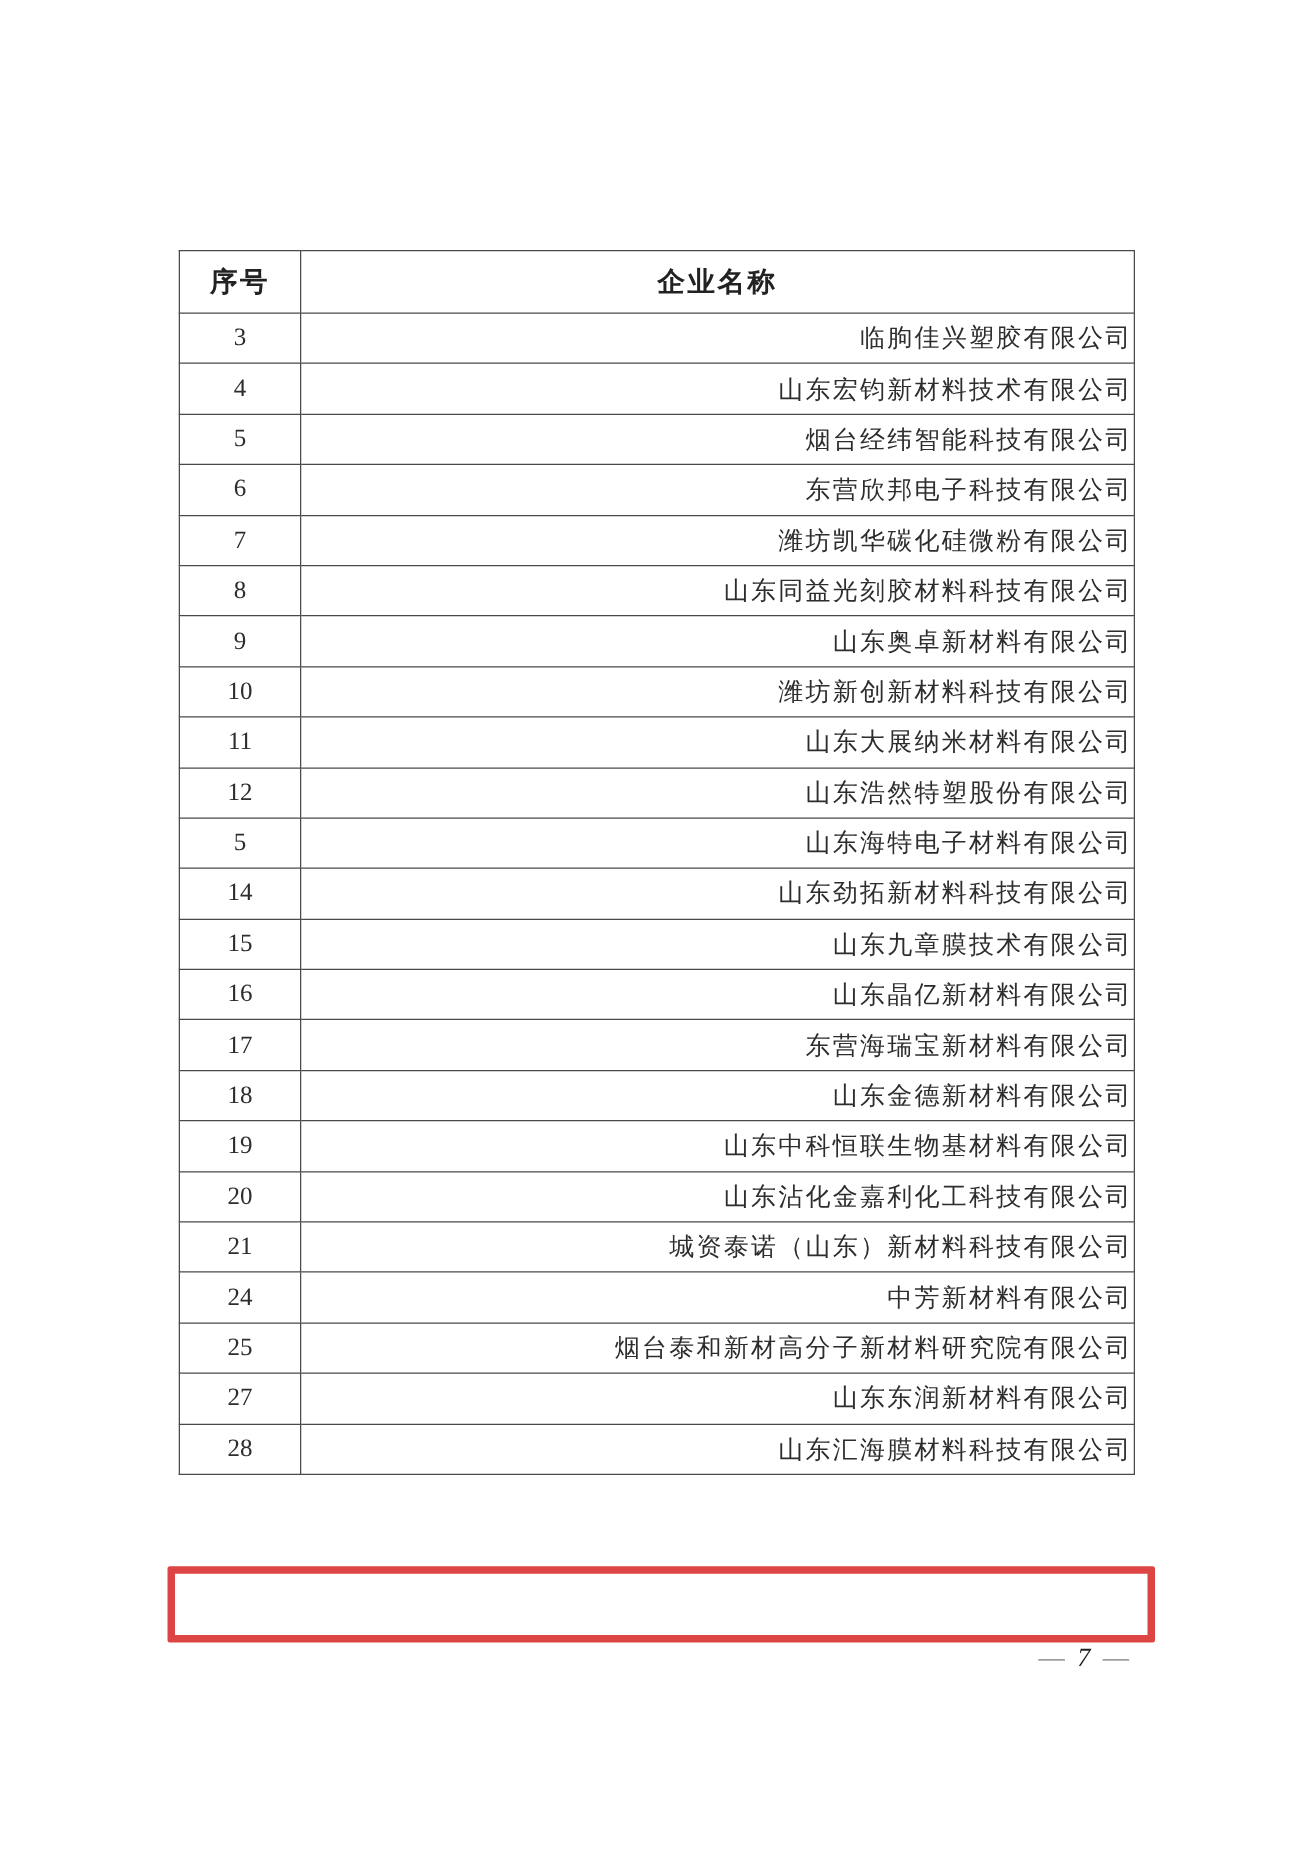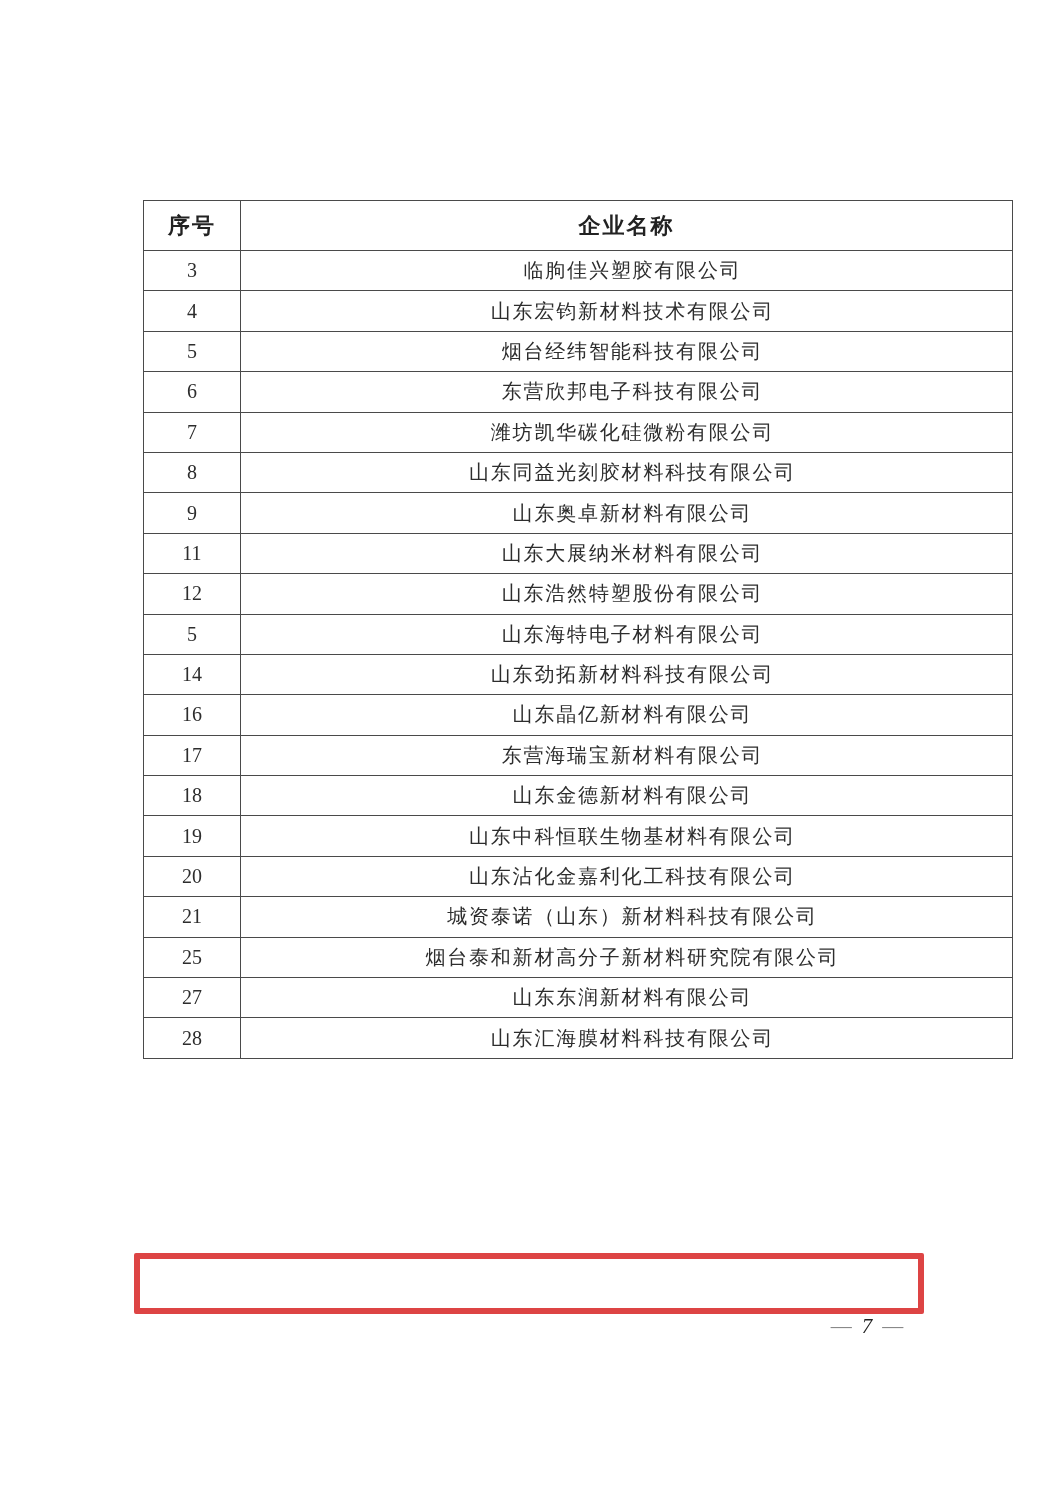--- a/index.html
+++ b/index.html
@@ -10,35 +10,35 @@
     background: #ffffff;
     margin: 0 auto;
     font-family: "Liberation Serif", "DejaVu Serif", serif;
     color: #2d2d2d;
     overflow: hidden;
   }
   table.company-table {
     position: absolute;
     left: 143px;
     top: 200px;
-    width: 870px;
+    width: 765px;
     border-collapse: collapse;
     table-layout: fixed;
   }
   table.company-table th,
   table.company-table td {
     border: 1px solid #4a4a4a;
     vertical-align: middle;
     box-sizing: border-box;
     overflow: hidden;
     white-space: nowrap;
   }
   th.col-no, td.col-no { width: 97px; text-align: center; }
   th.col-name { text-align: center; }
-  td.col-name { text-align: center; padding-left: 13px; }
+  td.col-name { text-align: right; padding-left: 13px; }
   thead th {
     height: 50px;
     font-size: 22px;
     font-weight: bold;
     letter-spacing: 2px;
     color: #222222;
   }
   tbody td {
     height: 40.4px;
     font-size: 20px;
@@ -103,34 +103,42 @@
         </tr>
         <tr>
           <td class="col-no">8</td>
           <td class="col-name">山东同益光刻胶材料科技有限公司</td>
         </tr>
         <tr>
           <td class="col-no">9</td>
           <td class="col-name">山东奥卓新材料有限公司</td>
         </tr>
         <tr>
+          <td class="col-no">10</td>
+          <td class="col-name">潍坊新创新材料科技有限公司</td>
+        </tr>
+        <tr>
           <td class="col-no">11</td>
           <td class="col-name">山东大展纳米材料有限公司</td>
         </tr>
         <tr>
           <td class="col-no">12</td>
           <td class="col-name">山东浩然特塑股份有限公司</td>
         </tr>
         <tr>
           <td class="col-no">5</td>
           <td class="col-name">山东海特电子材料有限公司</td>
         </tr>
         <tr>
           <td class="col-no">14</td>
           <td class="col-name">山东劲拓新材料科技有限公司</td>
+        </tr>
+        <tr>
+          <td class="col-no">15</td>
+          <td class="col-name">山东九章膜技术有限公司</td>
         </tr>
         <tr>
           <td class="col-no">16</td>
           <td class="col-name">山东晶亿新材料有限公司</td>
         </tr>
         <tr>
           <td class="col-no">17</td>
           <td class="col-name">东营海瑞宝新材料有限公司</td>
         </tr>
         <tr>
@@ -143,20 +151,24 @@
         </tr>
         <tr>
           <td class="col-no">20</td>
           <td class="col-name">山东沾化金嘉利化工科技有限公司</td>
         </tr>
         <tr>
           <td class="col-no">21</td>
           <td class="col-name">城资泰诺（山东）新材料科技有限公司</td>
         </tr>
         <tr>
+          <td class="col-no">24</td>
+          <td class="col-name">中芳新材料有限公司</td>
+        </tr>
+        <tr>
           <td class="col-no">25</td>
           <td class="col-name">烟台泰和新材高分子新材料研究院有限公司</td>
         </tr>
         <tr>
           <td class="col-no">27</td>
           <td class="col-name">山东东润新材料有限公司</td>
         </tr>
         <tr class="highlighted">
           <td class="col-no">28</td>
           <td class="col-name">山东汇海膜材料科技有限公司</td>

